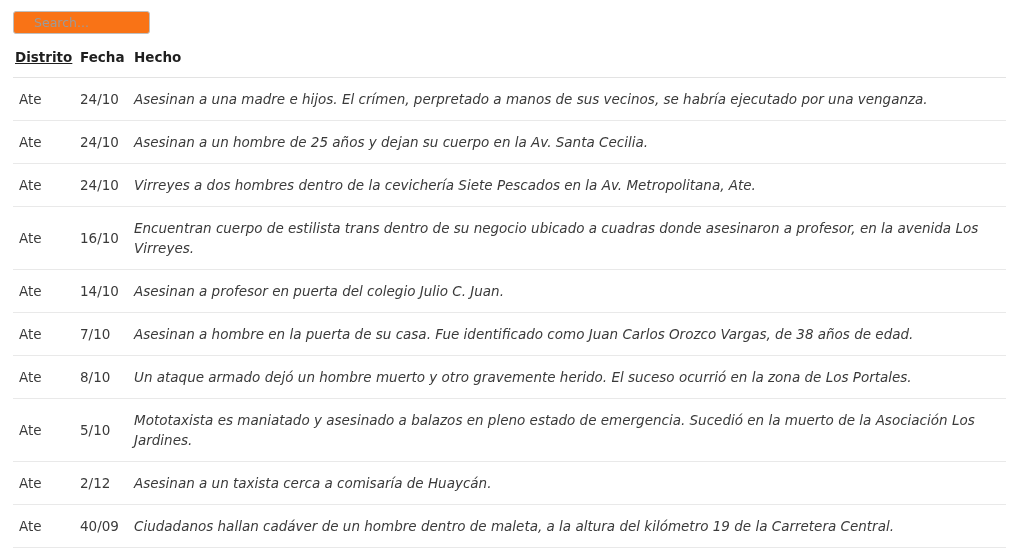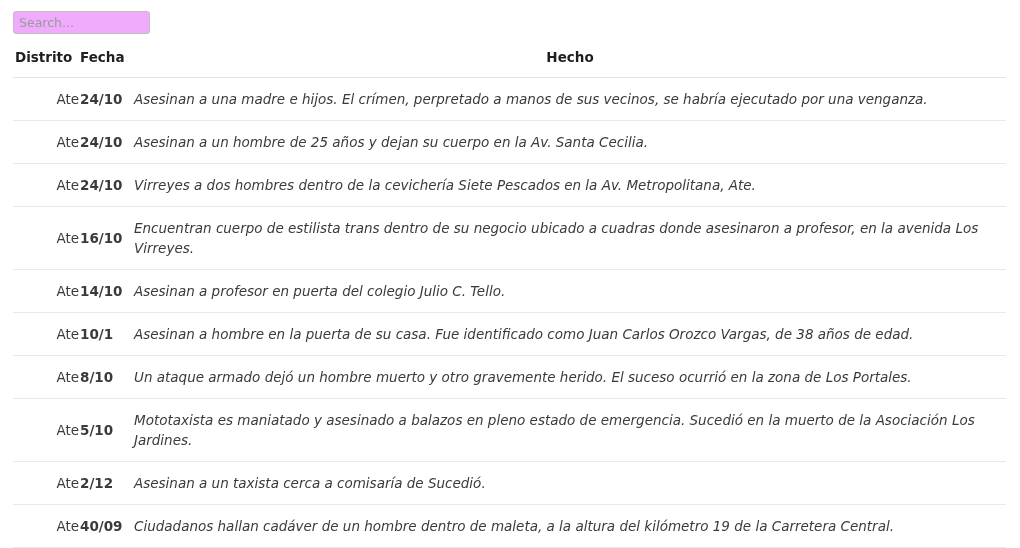--- a/index.html
+++ b/index.html
@@ -24,24 +24,24 @@
   }
 
   
   .search-wrap {
     padding: 11px 0 0 13px;
   }
   .search-input {
     box-sizing: border-box;
     width: 137px;
     height: 23px;
-    padding: 2px 5px 3px 5px;
+    padding: 2px 5px 3px 20px;
     border: 1px solid #bfbfbf;
     border-radius: 3px;
-    background: #f0abfc;
+    background: #f97316;
     font-family: "DejaVu Sans", "Liberation Sans", sans-serif;
     font-size: 12.5px;
     line-height: 16px;
     color: #333333;
     outline: none;
   }
   .search-input::placeholder {
     color: #9b9b9b;
     opacity: 1;
   }
@@ -64,34 +64,34 @@
   table.facts thead th {
     text-align: left;
     font-weight: bold;
     font-size: 13.5px;
     color: #1f1f1f;
     padding: 0 0 12px 0;
     border-bottom: 1px solid #e3e3e3;
     vertical-align: bottom;
     white-space: nowrap;
   }
-  table.facts thead th.c-distrito { padding-left: 2px; }
+  table.facts thead th.c-distrito { padding-left: 2px; text-decoration: underline; }
   table.facts thead th.c-fecha    { padding-left: 1px; }
-  table.facts thead th.c-hecho    { padding-left: 3px; text-align: center; }
+  table.facts thead th.c-hecho    { padding-left: 3px; }
 
   table.facts tbody td {
     padding: 11px 0 11px 0;
     border-bottom: 1px solid #e9e9e9;
     vertical-align: middle;
     color: #3a3a3a;
     font-size: 13.5px;
     line-height: 20px;
   }
-  table.facts tbody td.c-distrito { padding-left: 6px; white-space: nowrap; text-align: right; }
-  table.facts tbody td.c-fecha    { padding-left: 1px; white-space: nowrap; font-weight: bold; }
+  table.facts tbody td.c-distrito { padding-left: 6px; white-space: nowrap; }
+  table.facts tbody td.c-fecha    { padding-left: 1px; white-space: nowrap; }
   table.facts tbody td.c-hecho    { padding-left: 3px; padding-right: 18px; font-style: italic; }
 </style>
 </head>
 <body>
 
 <div class="page">
 
   <div class="search-wrap">
     <input class="search-input" type="text" placeholder="Search..." style="">
   </div>
@@ -127,41 +127,41 @@
             <td class="c-hecho">Virreyes a dos hombres dentro de la cevichería Siete Pescados en la Av. Metropolitana, Ate.</td>
           </tr>
           <tr>
             <td class="c-distrito">Ate</td>
             <td class="c-fecha">16/10</td>
             <td class="c-hecho">Encuentran cuerpo de estilista trans dentro de su negocio ubicado a cuadras donde asesinaron a profesor, en la avenida Los Virreyes.</td>
           </tr>
           <tr>
             <td class="c-distrito">Ate</td>
             <td class="c-fecha">14/10</td>
-            <td class="c-hecho">Asesinan a profesor en puerta del colegio Julio C. Tello.</td>
+            <td class="c-hecho">Asesinan a profesor en puerta del colegio Julio C. Juan.</td>
           </tr>
           <tr>
             <td class="c-distrito">Ate</td>
-            <td class="c-fecha">10/1</td>
+            <td class="c-fecha">7/10</td>
             <td class="c-hecho">Asesinan a hombre en la puerta de su casa. Fue identificado como Juan Carlos Orozco Vargas, de 38 años de edad.</td>
           </tr>
           <tr>
             <td class="c-distrito">Ate</td>
             <td class="c-fecha">8/10</td>
             <td class="c-hecho">Un ataque armado dejó un hombre muerto y otro gravemente herido. El suceso ocurrió en la zona de Los Portales.</td>
           </tr>
           <tr>
             <td class="c-distrito">Ate</td>
             <td class="c-fecha">5/10</td>
             <td class="c-hecho">Mototaxista es maniatado y asesinado a balazos en pleno estado de emergencia. Sucedió en la muerto de la Asociación Los Jardines.</td>
           </tr>
           <tr>
             <td class="c-distrito">Ate</td>
             <td class="c-fecha">2/12</td>
-            <td class="c-hecho">Asesinan a un taxista cerca a comisaría de Sucedió.</td>
+            <td class="c-hecho">Asesinan a un taxista cerca a comisaría de Huaycán.</td>
           </tr>
           <tr>
             <td class="c-distrito">Ate</td>
             <td class="c-fecha">40/09</td>
             <td class="c-hecho">Ciudadanos hallan cadáver de un hombre dentro de maleta, a la altura del kilómetro 19 de la Carretera Central.</td>
           </tr>
         </tbody>
     </table>
   </div>
 

